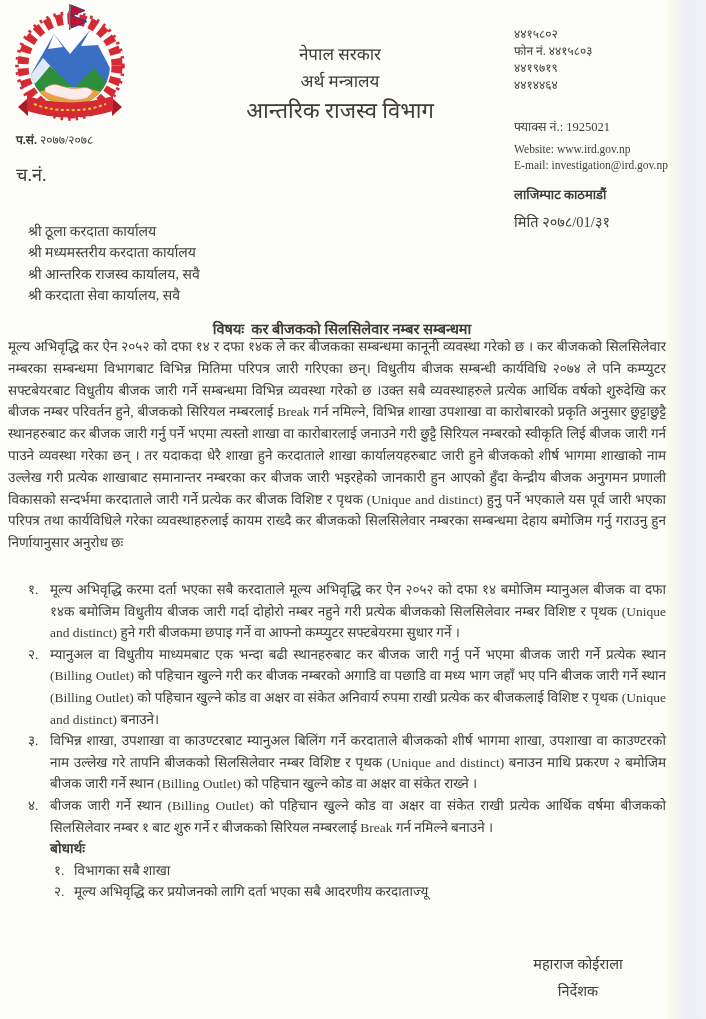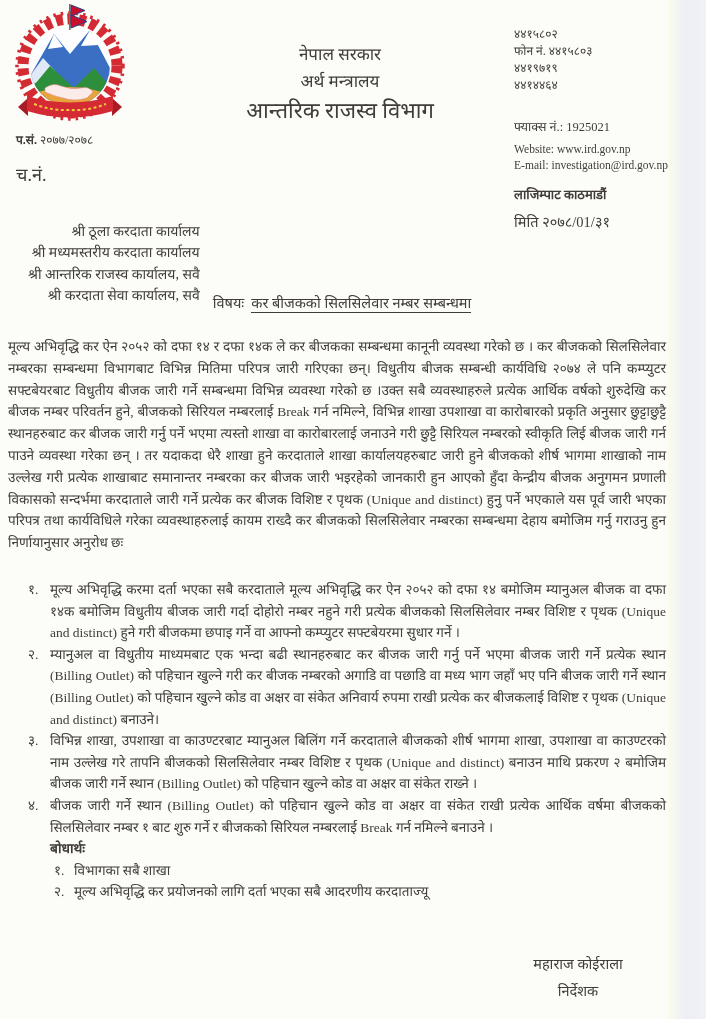--- a/index.html
+++ b/index.html
@@ -29,23 +29,23 @@
   .rfax { margin-top:25px; margin-right:7px; font-size:12.5px; }
   .rweb, .reml { font-size:11.5px; line-height:16px; }
   .rweb { margin-top:5px; }
   .rplace { margin-top:13px; margin-right:11px; font-size:13px;font-weight:bold; }
   .rdate { margin-top:11px; margin-right:24px; font-size:14.5px; }
 
   .ref { position:absolute; left:16px; top:131px; font-size:12px; }
   .b { font-weight:bold; }
   .chalani { position:absolute; left:16px; top:162px; font-size:18px; }
 
-  .recipients { position:absolute; left:28px; top:221px; font-size:14px; line-height:21.4px;text-align:right; }
+  .recipients { position:absolute; left:28px; top:221px; font-size:14px; line-height:21.4px; }
 
-  .subject { position:absolute; left:0; top:292px; width:684px; text-align:center; font-size:14.5px; font-weight:normal; }
+  .subject { position:absolute; left:0; top:318px; width:684px; text-align:center; font-size:14.5px; font-weight:bold; }
   .subj-text { border-bottom:1.5px solid #403d38; padding-bottom:1px; margin-left:7px; }
 
   .intro {
     position:absolute; left:8px; top:336px; width:658px;
     font-size:13.5px; line-height:21.8px; text-align:justify;
   }
 
   .lower { position:absolute; left:8px; top:579px; width:658px; font-size:13.5px; line-height:21.6px; }
   .ditem { display:flex; }
   .dnum  { flex:none; width:22px; margin-left:20px; }

